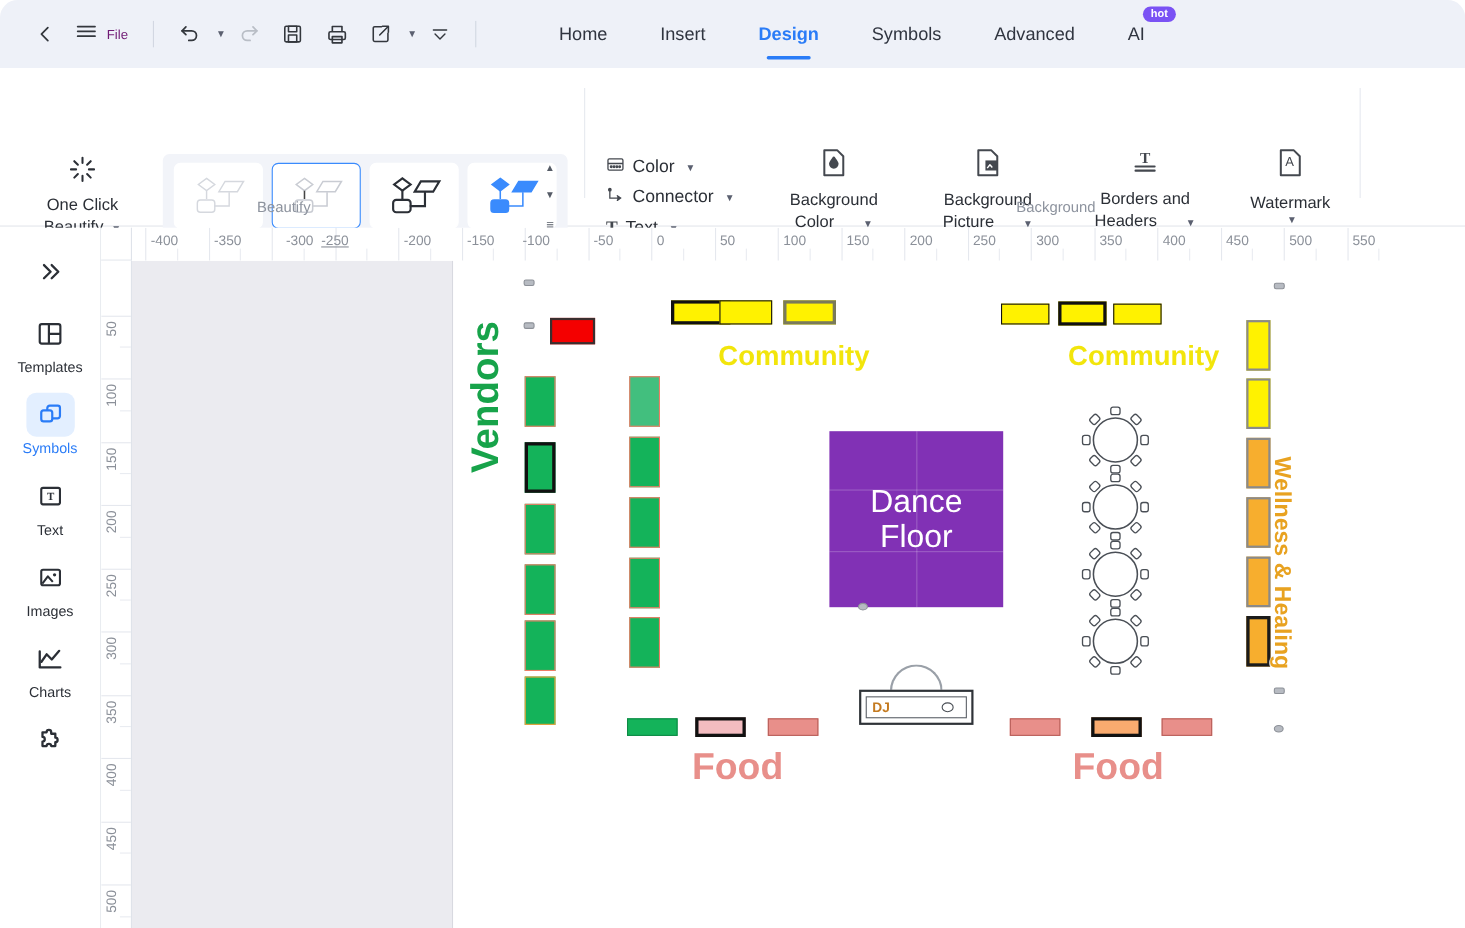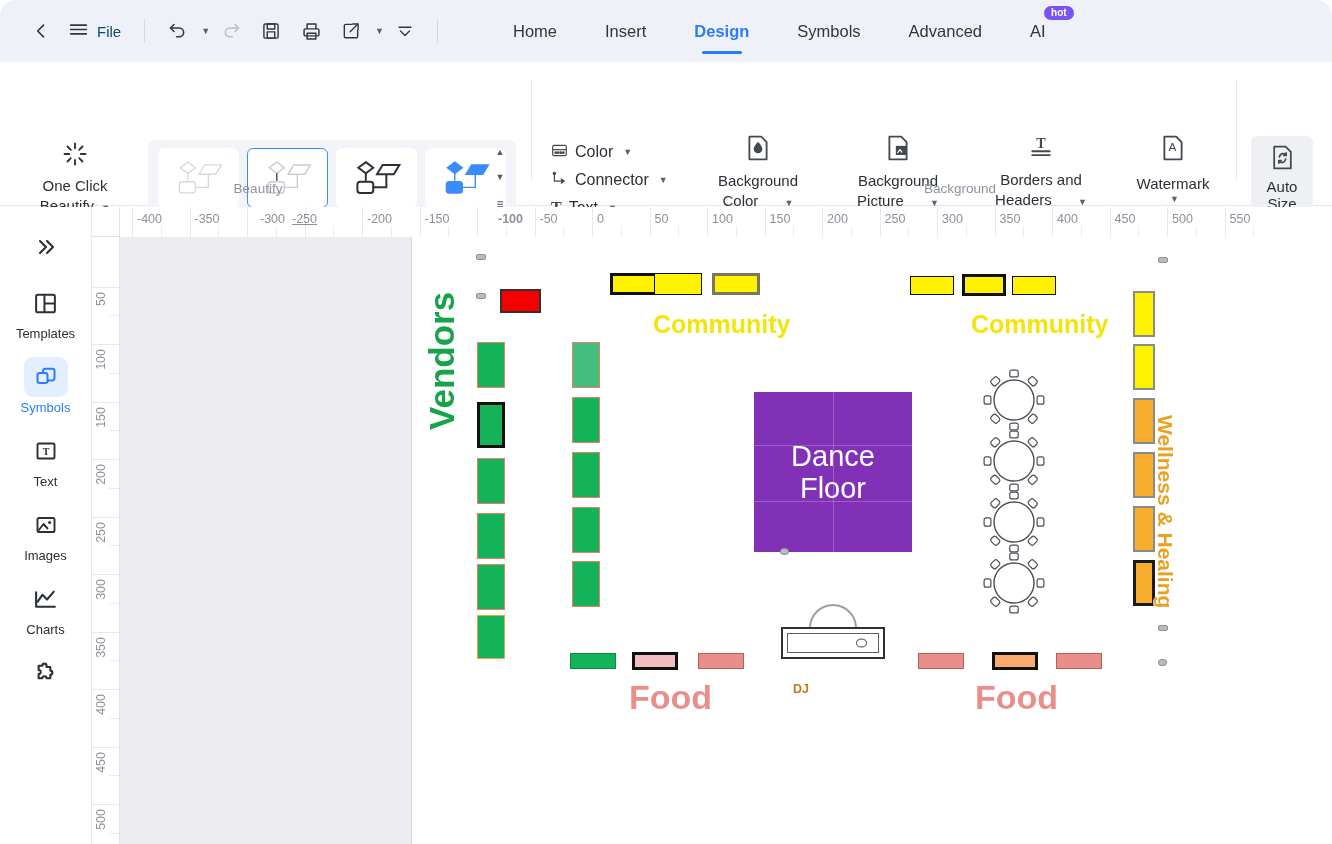--- a/index.html
+++ b/index.html
@@ -27,21 +27,21 @@
   .tb-left { display: flex; align-items: center; height: 62px; padding-left: 22px; gap: 2px; }
   .icn-btn {
     width: 38px; height: 38px; display: flex; align-items: center; justify-content: center;
     border-radius: 6px; cursor: pointer; color: #33373d;
   }
   .icn-btn.dis { color: #b9bec6; }
   .file-btn {
     display: flex; align-items: center; gap: 8px; padding: 5px 10px 5px 6px;
     border-radius: 6px; cursor: pointer;
   }
-  .file-btn .lbl { color: #0c4a6e; font-size: 15px; }
+  .file-btn .lbl { color: #701a75; font-size: 12px; }
   .vsep { width: 1px; height: 24px; background: #d2d7e2; margin: 0 11px; }
   .caret { font-size: 9px; color: #5b6070; margin-left: 3px; }
 
   .tabs { display: flex; align-items: center; height: 62px; margin-left: 40px; }
   .tab {
     position: relative; padding: 0 24px; height: 62px; display: flex; align-items: center;
     font-size: 16.5px; color: #303540; cursor: pointer; white-space: nowrap;
   }
   .tab.active { color: #2a7cf7; font-weight: bold; }
   .tab.active::after {
@@ -173,21 +173,21 @@
   }
   .dance .gl-v, .dance .gl-h { position: absolute; background: rgba(255,255,255,0.22); }
   .dance .gl-v { width: 1px; top: 0; bottom: 0; }
   .dance .gl-h { height: 1px; left: 0; right: 0; }
 
   .dj-box {
     position: absolute; border: 2.5px solid #2f3338; background: #fff;
   }
   .dj-inner { position: absolute; inset: 4px; border: 1.4px solid #5c6168; }
   .dj-lbl { position: absolute; left: 10px; top: 50%; transform: translateY(-50%);
-            font-size: 12.5px; font-weight: bold; color: #c47a20; margin-top: 46px; }
+            font-size: 12.5px; font-weight: bold; color: #c47a20; }
   .dj-knob { position: absolute; right: 16px; top: 50%; transform: translateY(-50%);
              width: 11px; height: 9px; border: 1.6px solid #4a4f56; border-radius: 50%; }
   .dj-arch { position: absolute; border: 2.2px solid #9aa0a8; border-bottom: none;
              border-radius: 26px 26px 0 0; background: transparent; }
 
   svg.tbl { position: absolute; overflow: visible; }
 </style>
 </head>
 <body>
 
@@ -448,33 +448,20 @@
         </span>
         <span class="t">Watermark</span>
         <span class="caret">▼</span>
       </div>
 
       <div class="grp-cap" style="left:0; width:560px;">Background</div>
     </div>
 
     <div class="grp-div" style="left:1236px; top:18px;"></div>
 
-    <div class="autosize-wrap">
-      <span style="margin-bottom:3px;">
-        <svg width="25" height="27" viewBox="0 0 24 26" fill="none" stroke="#44484f" stroke-width="1.7" stroke-linejoin="round">
-            <path d="M4 2.5h11l5 5v16H4z"></path>
-            <path d="M9 12.5a3.5 3.5 0 0 1 6-2.2" stroke-linecap="round"></path>
-            <path d="M15 14.5a3.5 3.5 0 0 1-6 2.2" stroke-linecap="round"></path>
-            <polyline points="15.5 8 15.5 11 12.6 11"></polyline>
-            <polyline points="8.5 19 8.5 16 11.4 16"></polyline>
-          </svg>
-      </span>
-      <span class="t" style="font-size:15px; color:#2b2f36;">Auto</span>
-      <span class="t" style="font-size:15px; color:#2b2f36;">Size</span>
-    </div>
   </div>
 
   <div class="rail">
     <div class="rail-item">
       <div class="rail-ico">
         <svg width="24" height="24" viewBox="0 0 24 24" fill="none" stroke="currentColor" stroke-width="2.1" stroke-linecap="round" stroke-linejoin="round">
             <polyline points="6 6 12 12 6 18"></polyline>
             <polyline points="13 6 19 12 13 18"></polyline>
           </svg>
       </div>
@@ -559,21 +546,21 @@
         <div class="hr-tick minor" style="left: 213.25px;"></div>
         <div class="hr-lbl" style="left: 172px; text-decoration: underline;">-250</div>
         <div class="hr-tick" style="left: 242px;"></div>
         <div class="hr-tick minor" style="left: 270.75px;"></div>
         <div class="hr-lbl" style="left: 247px;">-200</div>
         <div class="hr-tick" style="left: 299.5px;"></div>
         <div class="hr-tick minor" style="left: 328.25px;"></div>
         <div class="hr-lbl" style="left: 304.5px;">-150</div>
         <div class="hr-tick" style="left: 357px;"></div>
         <div class="hr-tick minor" style="left: 385.75px;"></div>
-        <div class="hr-lbl" style="left: 378px; font-weight: bold;">-100</div>
+        <div class="hr-lbl" style="left: 355px;">-100</div>
         <div class="hr-tick" style="left: 414.5px;"></div>
         <div class="hr-tick minor" style="left: 443.25px;"></div>
         <div class="hr-lbl" style="left: 419.5px;">-50</div>
         <div class="hr-tick" style="left: 472px;"></div>
         <div class="hr-tick minor" style="left: 500.75px;"></div>
         <div class="hr-lbl" style="left: 477px;">0</div>
         <div class="hr-tick" style="left: 529.5px;"></div>
         <div class="hr-tick minor" style="left: 558.25px;"></div>
         <div class="hr-lbl" style="left: 534.5px;">50</div>
         <div class="hr-tick" style="left: 587px;"></div>

